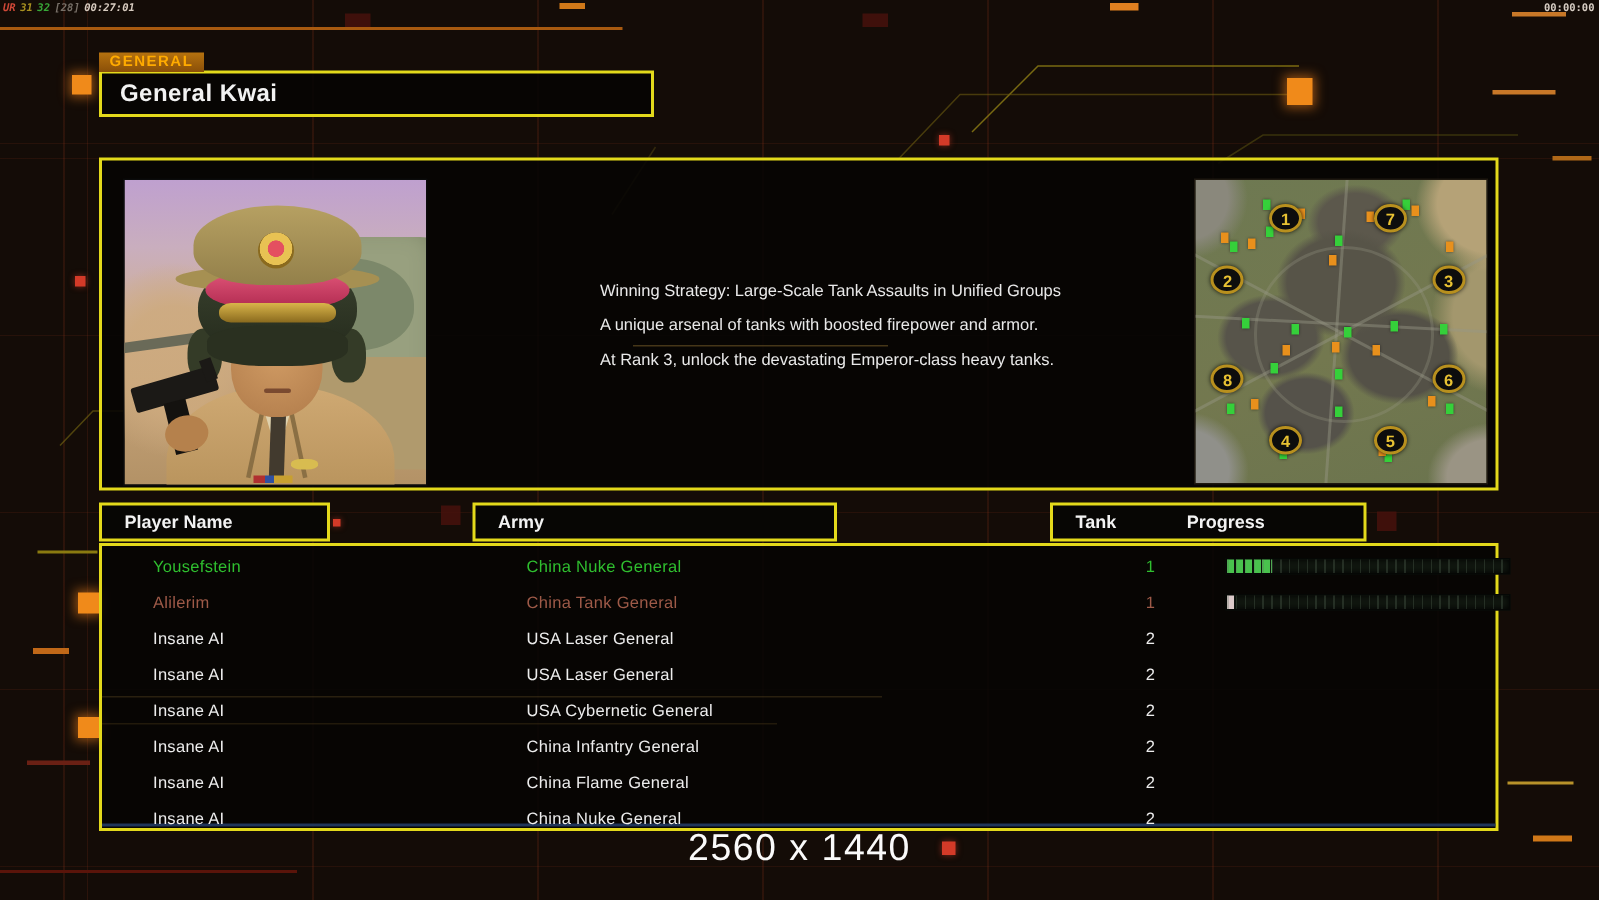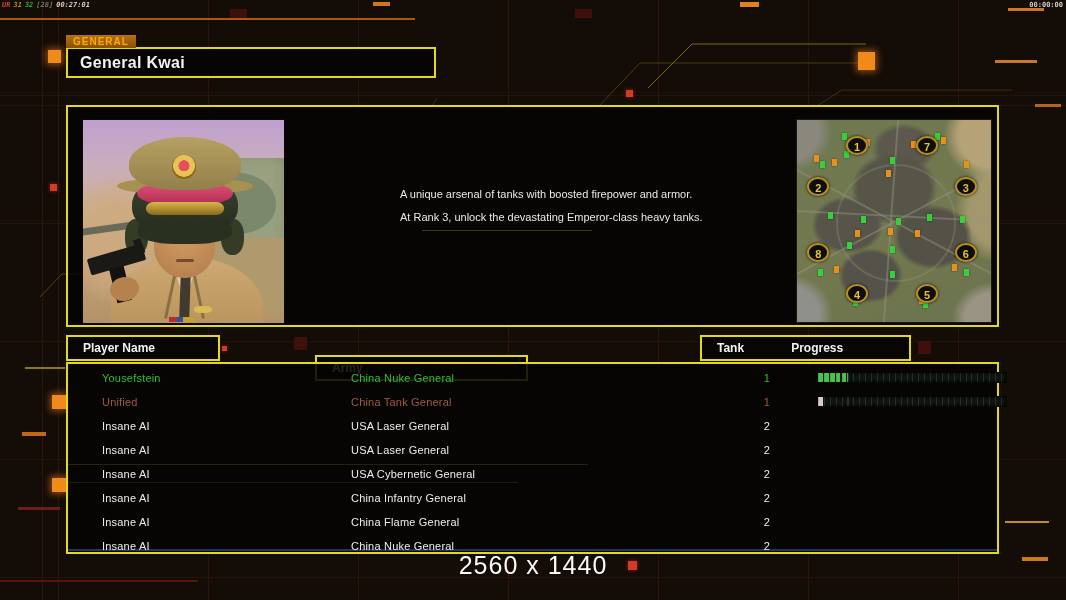--- a/index.html
+++ b/index.html
@@ -193,20 +193,21 @@
       <div class="p-braid"></div>
       <div class="p-crown"></div>
       <div class="p-emblem"></div>
       <div class="p-gun"></div>
       <div class="p-hammer"></div>
       <div class="p-grip"></div>
       <div class="p-hand"></div>
     </div>
 
     <div class="strategy">
+      <div>Winning Strategy: Large-Scale Tank Assaults in Unified Groups</div>
       <div>A unique arsenal of tanks with boosted firepower and armor.</div>
       <div>At Rank 3, unlock the devastating Emperor-class heavy tanks.</div>
     </div>
 
     <div class="map" id="map">
       <div class="road" style="left:-5%;top:47%;width:110%;height:2px;transform:rotate(3deg)"></div>
       <div class="road" style="left:48%;top:-5%;width:2px;height:110%;transform:rotate(4deg)"></div>
       <div class="road" style="left:-10%;top:50%;width:120%;height:2px;transform:rotate(28deg)"></div>
       <div class="road" style="left:-10%;top:50%;width:120%;height:2px;transform:rotate(-28deg)"></div>
       <div class="ring"></div>
@@ -247,21 +248,21 @@
         <div class="mcircle" style="left: 11%; top: 66%;">8</div>
         <div class="mcircle" style="left: 87%; top: 66%;">6</div>
         <div class="mcircle" style="left: 31%; top: 86%;">4</div>
         <div class="mcircle" style="left: 67%; top: 86%;">5</div>
       </div>
   </div>
 
   <div class="hbox" style="left:66px;top:335px;width:154px">
     <span style="padding-left:15px">Player Name</span>
   </div>
-  <div class="hbox" style="left:315px;top:355px;width:213px">
+  <div class="hbox" style="left:315px;top:335px;width:243px">
     <span style="padding-left:15px">Army</span>
   </div>
   <div class="hbox" style="left:700px;top:335px;width:211px">
     <span style="padding-left:15px">Tank</span>
     <span style="padding-left:47px">Progress</span>
   </div>
 
   <div class="ybox tablebox">
     <div class="innerline" style="left:0;top:100px;width:520px;height:1px;opacity:.45"></div>
     <div class="innerline" style="left:0;top:118px;width:450px;height:1px;opacity:.35"></div>
@@ -269,21 +270,21 @@
     <div id="rows">
         <div class="prow" style="top: 2px;">
           <span class="c-name" style="color: rgb(47, 191, 47);">Yousefstein</span>
           <span class="c-army" style="color: rgb(47, 191, 47);">China Nuke General</span>
           <span class="c-team" style="color: rgb(47, 191, 47);">1</span>
           <div class="bar">
             <div class="fill" style="width: 29.5px; background: repeating-linear-gradient(90deg, rgb(73, 194, 77) 0px, rgb(73, 194, 77) 4.8px, rgb(13, 18, 13) 4.8px, rgb(13, 18, 13) 5.9px);"></div>
           </div>
         </div>
         <div class="prow" style="top: 26px;">
-          <span class="c-name" style="color: rgb(158, 90, 72);">Unified</span>
+          <span class="c-name" style="color: rgb(158, 90, 72);">Alilerim</span>
           <span class="c-army" style="color: rgb(158, 90, 72);">China Tank General</span>
           <span class="c-team" style="color: rgb(158, 90, 72);">1</span>
           <div class="bar">
             <div class="fill" style="width: 5.9px; background: repeating-linear-gradient(90deg, rgb(220, 202, 202) 0px, rgb(220, 202, 202) 4.8px, rgb(13, 18, 13) 4.8px, rgb(13, 18, 13) 5.9px);"></div>
           </div>
         </div>
         <div class="prow" style="top: 50px;">
           <span class="c-name" style="color: rgb(237, 237, 237);">Insane AI</span>
           <span class="c-army" style="color: rgb(237, 237, 237);">USA Laser General</span>
           <span class="c-team" style="color: rgb(237, 237, 237);">2</span>

